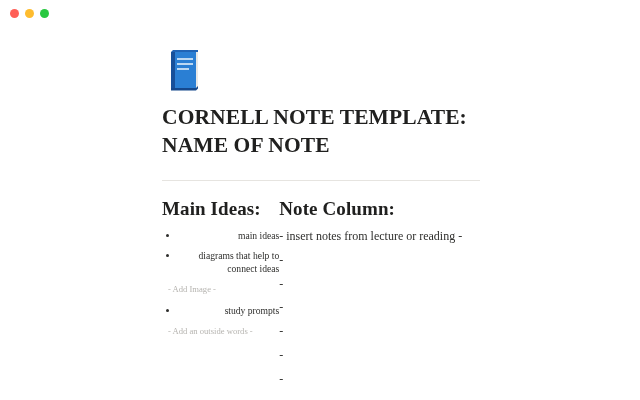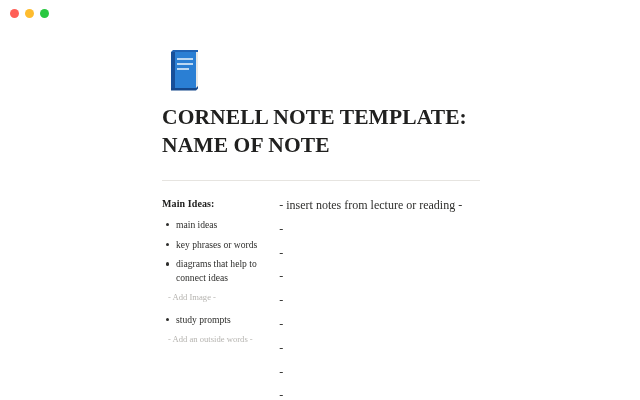--- a/index.html
+++ b/index.html
@@ -79,39 +79,40 @@
     display: flex;
     margin-top: 17px;
     margin-left: 2px;
   }
   .col-left  { width: 118px; }
   .col-right { width: 200px; }
 
   .col-heading {
     font-family: "Liberation Serif", serif;
     font-weight: bold;
-    font-size: 10px;
+    font-size: 19px;
     color: #20201f;
     margin: 0 0 9px 0;
     letter-spacing: 0.1px;
   }
 
   ul.bullets {
     list-style: none;
     margin: 0;
     padding: 0;
   }
   ul.bullets li {
     position: relative;
     padding-left: 14px;
     font-family: "Liberation Serif", serif;
     font-size: 9.6px;
     line-height: 1.42;
     color: #2e2e2c;
     margin-bottom: 6px;
+    text-align: right;
   }
   ul.bullets li::before {
     content: "";
     position: absolute;
     left: 4px;
     top: 5px;
     width: 3.4px;
     height: 3.4px;
     border-radius: 50%;
     background: #2e2e2c;
@@ -164,31 +165,31 @@
     <h1 class="doc-title">CORNELL NOTE TEMPLATE: NAME OF NOTE</h1>
 
     <div class="divider"></div>
 
     <div class="columns">
 
       <div class="col-left">
         <div class="col-heading">Main Ideas:</div>
         <ul class="bullets">
           <li>main ideas</li>
-          <li>key phrases or words</li>
           <li>diagrams that help to connect ideas</li>
         </ul>
         <div class="placeholder">- Add Image -</div>
         <ul class="bullets">
           <li>study prompts</li>
         </ul>
         <div class="placeholder">- Add an outside words -</div>
       </div>
 
       <div class="col-right">
+        <div class="col-heading">Note Column:</div>
         <div class="note-line">- insert notes from lecture or reading -</div>
         <div class="note-line">-</div>
         <div class="note-line">-</div>
         <div class="note-line">-</div>
         <div class="note-line">-</div>
         <div class="note-line">-</div>
         <div class="note-line">-</div>
         <div class="note-line">-</div>
         <div class="note-line">-</div>
 

